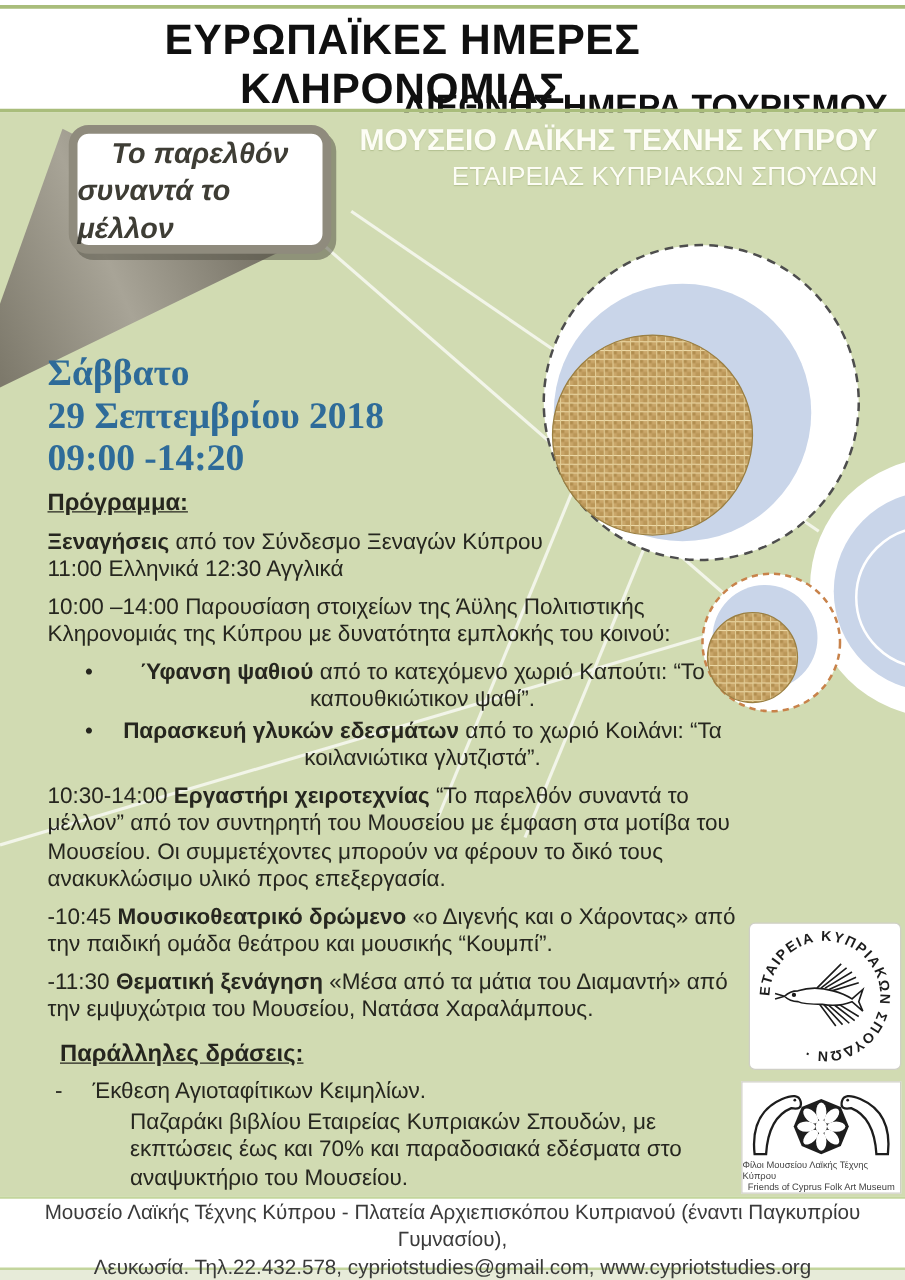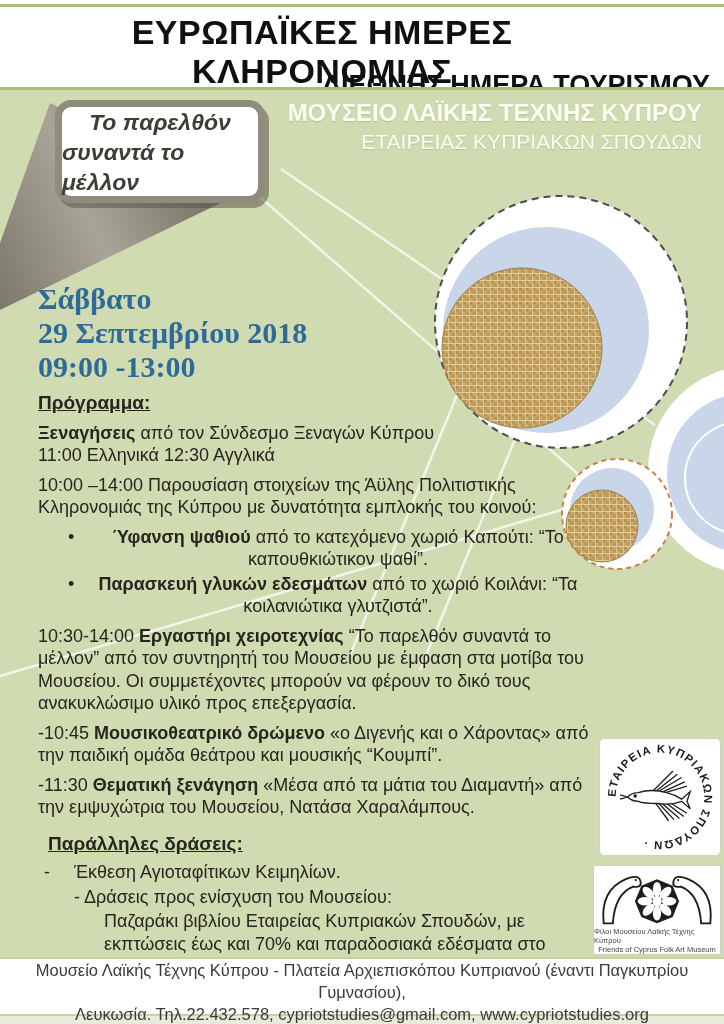--- a/index.html
+++ b/index.html
@@ -120,21 +120,21 @@
 
   <div class="bubble">
     <span>Το παρελθόν</span>
     <span>συναντά το μέλλον</span>
   </div>
 
   <div class="content">
     <div class="date-block">
       <div>Σάββατο</div>
       <div>29 Σεπτεμβρίου 2018</div>
-      <div>09:00 -13:00</div>
+      <div>09:00 -14:20</div>
     </div>
 
     <div class="sec-head">Πρόγραμμα:</div>
 
     <p><b>Ξεναγήσεις</b><span> από τον Σύνδεσμο Ξεναγών Κύπρου</span><br>
       <span>11:00 Ελληνικά 12:30 Αγγλικά</span></p>
 
     <p><span>10:00 –14:00 Παρουσίαση στοιχείων της Άϋλης Πολιτιστικής Κληρονομιάς της Κύπρου με δυνατότητα εμπλοκής του κοινού:</span></p>
 
     <ul class="prog">
@@ -147,21 +147,20 @@
     <p><span>-10:45 </span><b>Μουσικοθεατρικό δρώμενο</b><span> «ο Διγενής και ο Χάροντας» από την παιδική ομάδα θεάτρου και μουσικής “Κουμπί”.</span></p>
 
     <p><span>-11:30 </span><b>Θεματική ξενάγηση</b><span> «Μέσα από τα μάτια του Διαμαντή» από την εμψυχώτρια του Μουσείου, Νατάσα Χαραλάμπους.</span></p>
 
     <div class="parallel-head">Παράλληλες δράσεις:</div>
 
     <div class="p-item1">
       <span class="dash">-</span>
       <span>Έκθεση Αγιοταφίτικων Κειμηλίων.</span>
     </div>
-    <div class="p-item2">- Δράσεις προς ενίσχυση του Μουσείου:</div>
     <div class="p-item3">Παζαράκι βιβλίου Εταιρείας Κυπριακών Σπουδών, με εκπτώσεις έως και 70% και παραδοσιακά εδέσματα στο αναψυκτήριο του Μουσείου.</div>
   </div>
 
   <div class="logo-card logo-society">
     <svg width="108" height="108" viewBox="0 0 100 100">
       <defs>
         <path id="sealPath" d="M50,50 m-41,0 a41,41 0 1,1 82,0 a41,41 0 1,1 -82,0"></path>
       </defs>
       <circle cx="50" cy="50" r="49" fill="#ffffff"></circle>
       <text font-family="Liberation Sans, sans-serif" font-size="10.5" font-weight="bold" fill="#1c1c1c" letter-spacing="1.2">

